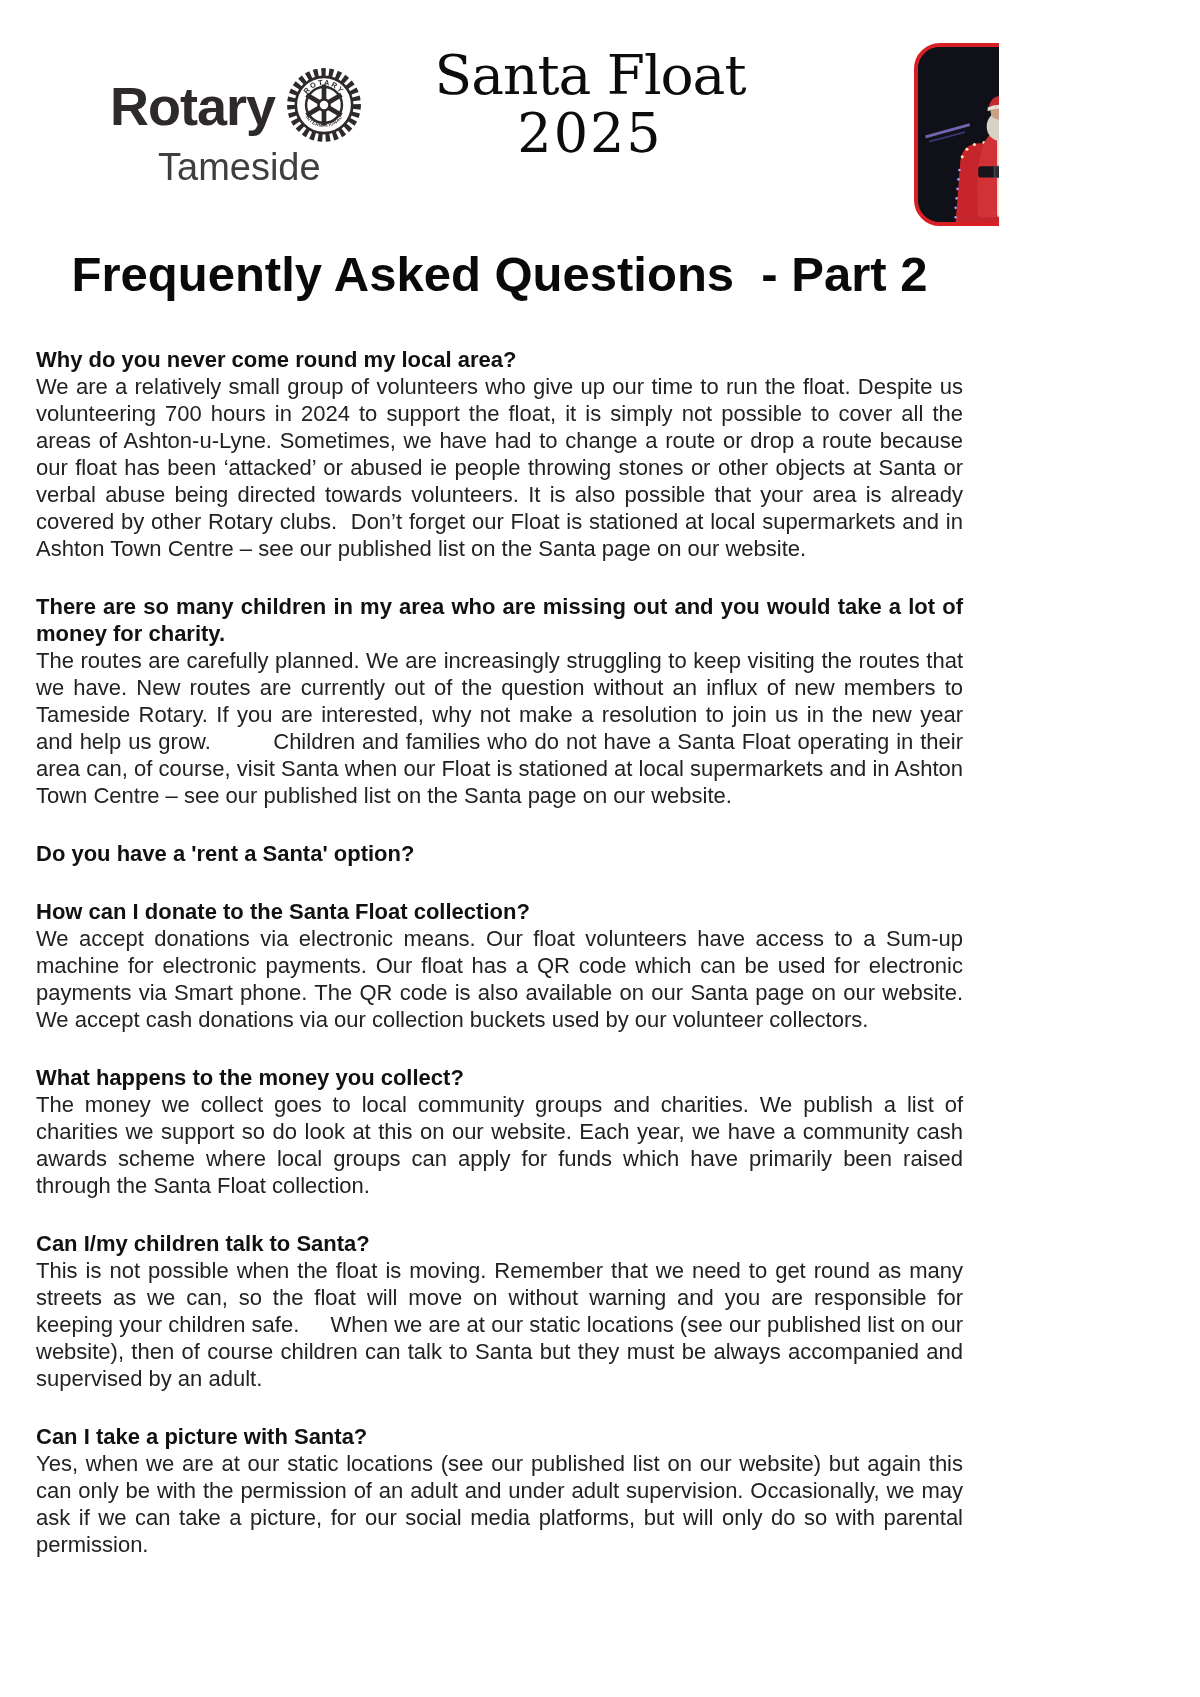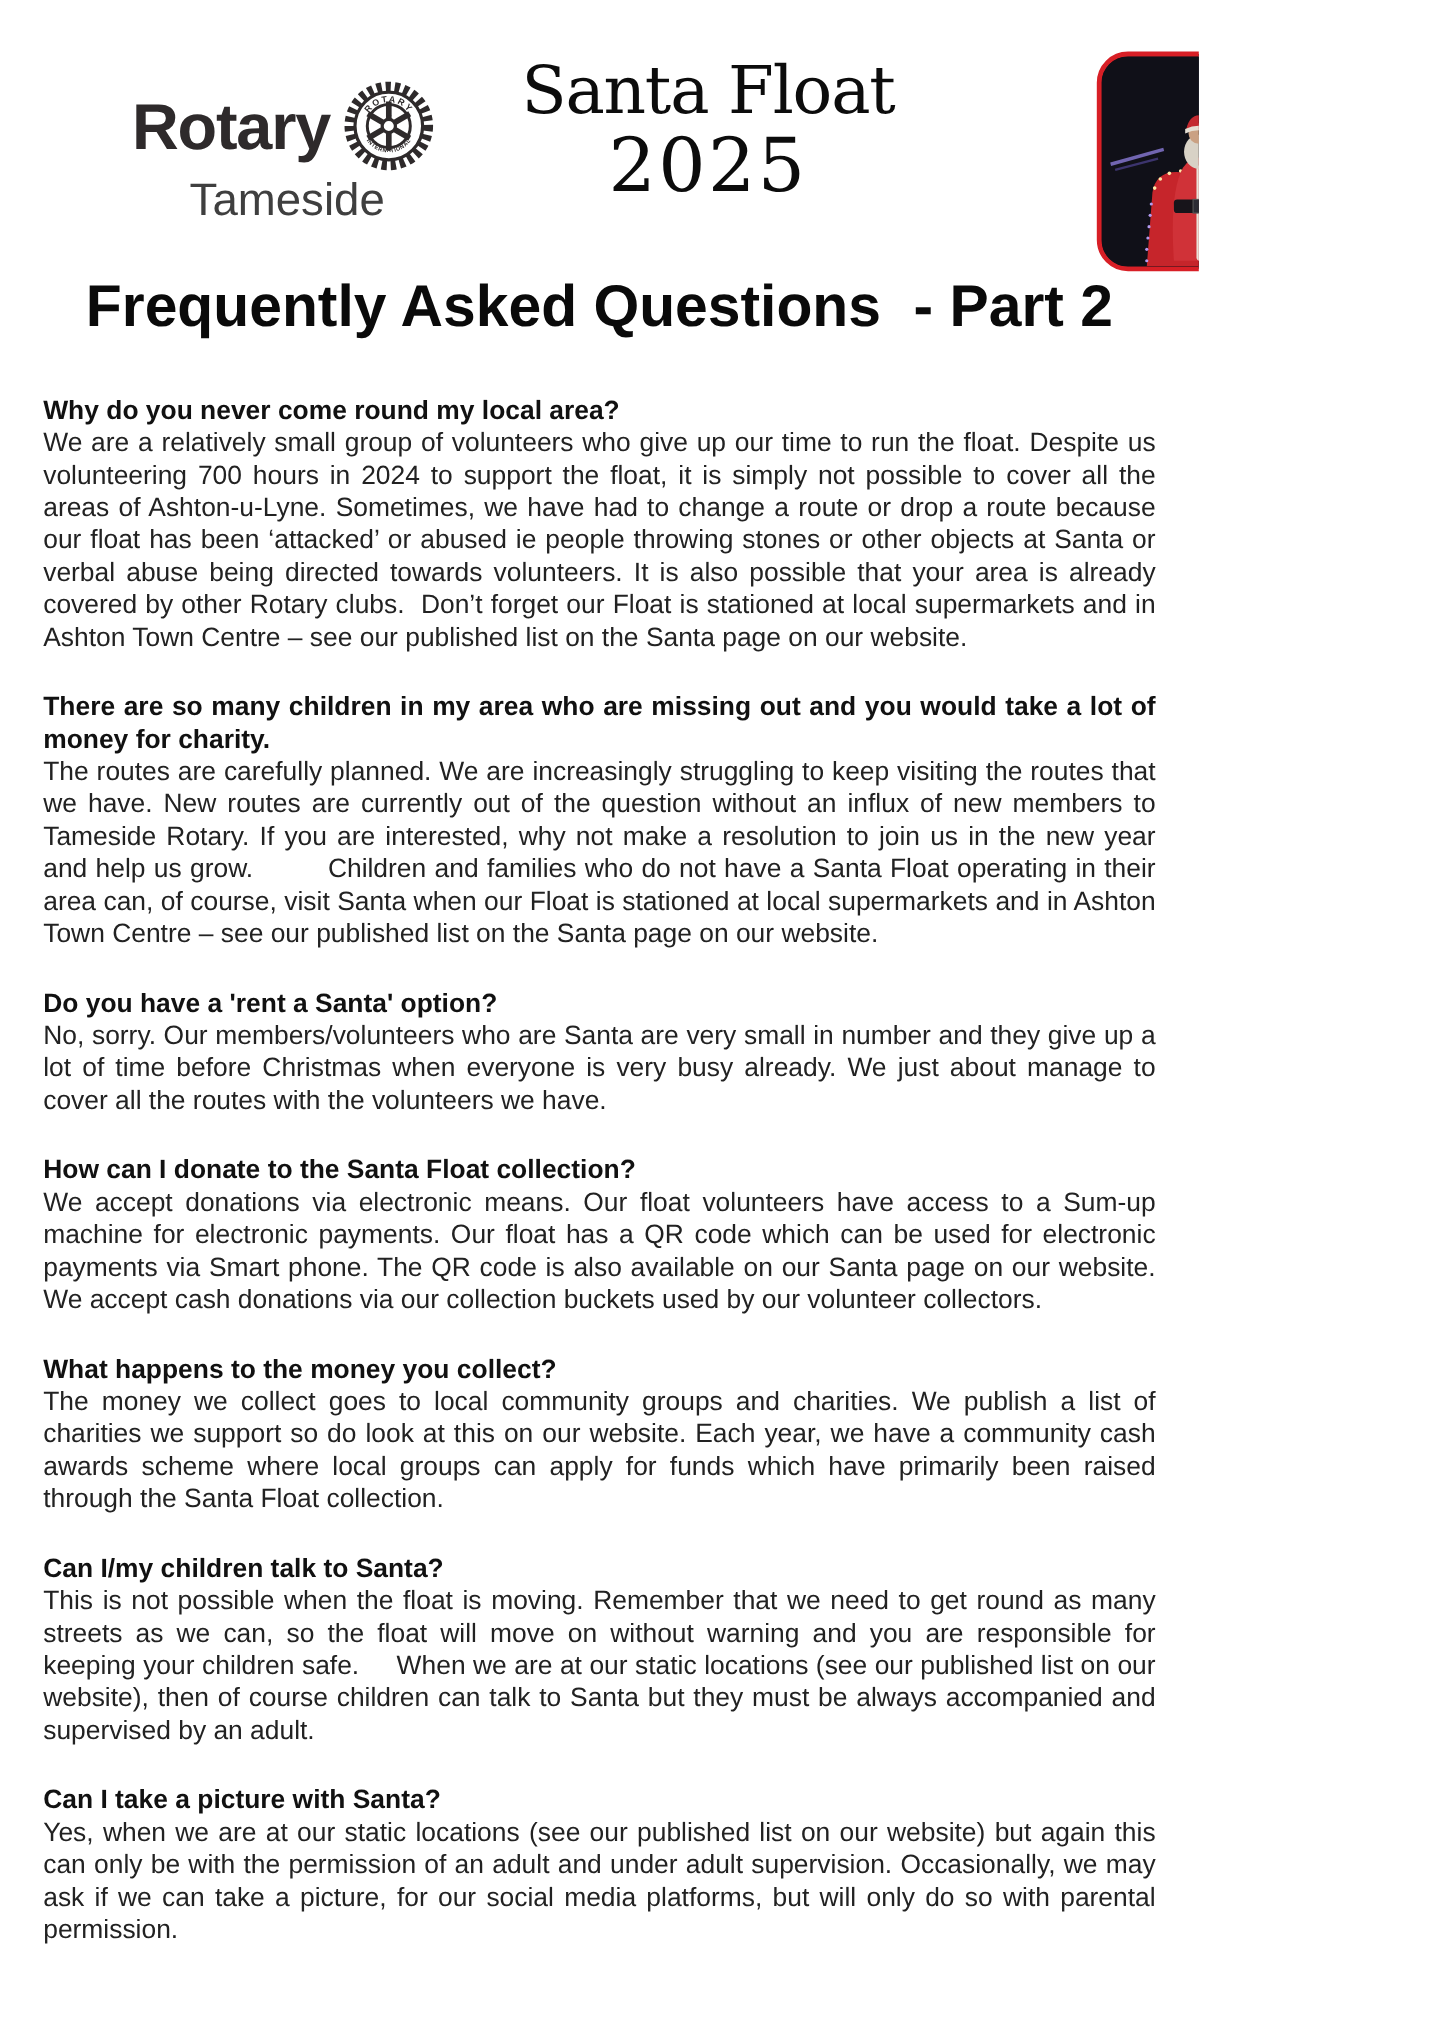--- a/index.html
+++ b/index.html
@@ -14,29 +14,29 @@
   .header{position:relative;height:230px;}
   .logo-block{position:absolute;left:110px;top:66px;width:260px;}
   .logo-row{display:flex;align-items:center;gap:8px;}
   .logo-brand{font-size:54px;font-weight:700;color:#2e2a2b;letter-spacing:-1px;line-height:1;}
   .logo-wheel{width:82px;height:82px;flex:0 0 auto;margin-top:-2px;}
   .logo-sub{font-size:38px;font-weight:400;color:#3f3f3f;letter-spacing:0px;margin-top:2px;margin-left:48px;line-height:1;}
 
   .title-block{position:absolute;left:370px;top:48px;width:440px;text-align:center;
     font-family:"DejaVu Serif", serif;color:#0c0c0c;}
   .title-main{font-size:55px;line-height:1.0;letter-spacing:-1px;}
-  .title-year{font-size:62px;line-height:1.0;margin-top:4px;letter-spacing:2px;}
+  .title-year{font-size:54px;line-height:1.0;margin-top:4px;letter-spacing:2px;}
 
   .santa-photo{position:absolute;left:914px;top:43px;width:168px;height:183px;
     border:4px solid #d81f26;border-radius:26px;overflow:hidden;background:#14141c;box-sizing:border-box;}
   .santa-photo svg{display:block;width:100%;height:100%;}
 
   .page-heading{
     text-align:center;font-size:49px;font-weight:700;color:#0a0a0a;
-    letter-spacing:0px;margin:0 0 44px 0;line-height:1.1;
+    letter-spacing:0px;margin:18px 0 44px 0;line-height:1.1;
   }
 
   
   .content{padding:0 36px;}
   .faq-section{margin:0 0 31px 0;}
   .faq-q{
     font-size:22px;font-weight:700;color:#111;line-height:27px;
     text-align:justify;margin:0;
   }
   .faq-a{
@@ -164,21 +164,20 @@
       <p class="faq-a">We are a relatively small group of volunteers who give up our time to run the float. Despite us volunteering 700 hours in 2024 to support the float, it is simply not possible to cover all the areas of Ashton-u-Lyne. Sometimes, we have had to change a route or drop a route because our float has been ‘attacked’ or abused ie people throwing stones or other objects at Santa or verbal abuse being directed towards volunteers. It is also possible that your area is already covered by other Rotary clubs.&nbsp; Don’t forget our Float is stationed at local supermarkets and in Ashton Town Centre – see our published list on the Santa page on our website.</p>
     </div>
 
     <div class="faq-section">
       <p class="faq-q">There are so many children in my area who are missing out and you would take a lot of money for charity.</p>
       <p class="faq-a">The routes are carefully planned. We are increasingly struggling to keep visiting the routes that we have. New routes are currently out of the question without an influx of new members to Tameside Rotary. If you are interested, why not make a resolution to join us in the new year and help us grow.&nbsp;&nbsp;&nbsp;&nbsp;&nbsp;&nbsp;&nbsp;&nbsp; Children and families who do not have a Santa Float operating in their area can, of course, visit Santa when our Float is stationed at local supermarkets and in Ashton Town Centre – see our published list on the Santa page on our website.</p>
     </div>
 
     <div class="faq-section">
       <p class="faq-q">Do you have a 'rent a Santa' option?</p>
-      <p class="faq-a">No, sorry. Our members/volunteers who are Santa are very small in number and they give up a lot of time before Christmas when everyone is very busy already. We just about manage to cover all the routes with the volunteers we have.</p>
     </div>
 
     <div class="faq-section">
       <p class="faq-q">How can I donate to the Santa Float collection?</p>
       <p class="faq-a">We accept donations via electronic means. Our float volunteers have access to a Sum-up machine for electronic payments. Our float has a QR code which can be used for electronic payments via Smart phone. The QR code is also available on our Santa page on our website. We accept cash donations via our collection buckets used by our volunteer collectors.</p>
     </div>
 
     <div class="faq-section">
       <p class="faq-q">What happens to the money you collect?</p>
       <p class="faq-a">The money we collect goes to local community groups and charities. We publish a list of charities we support so do look at this on our website. Each year, we have a community cash awards scheme where local groups can apply for funds which have primarily been raised through the Santa Float collection.</p>

